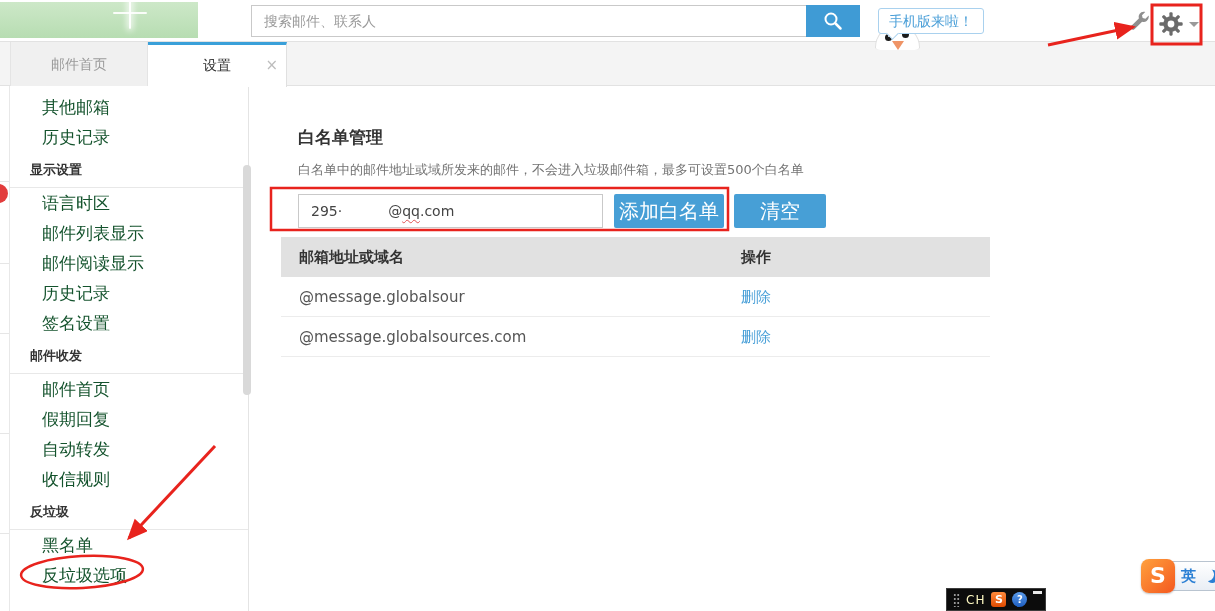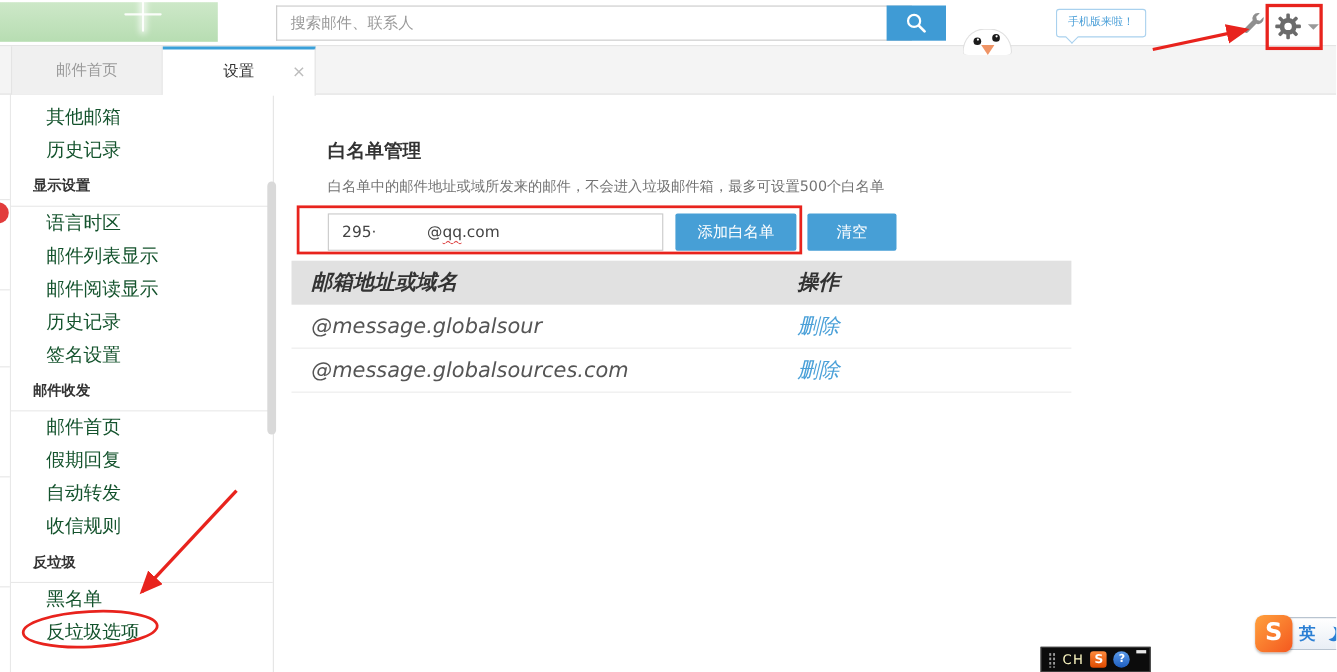--- a/index.html
+++ b/index.html
@@ -24,22 +24,22 @@
   .search-btn { position:absolute; left:806px; top:5px; width:54px; height:32px; background:#3f9bd5;
             border:none; cursor:pointer; display:flex; align-items:center; justify-content:center; }
   .avatar { position:absolute; left:875px; top:26px; width:45px; height:24px; background:#fff;
             border:1px solid #e0e0e0; border-bottom:none; border-radius:22px 22px 6px 6px / 24px 24px 3px 3px;
             z-index:10; }
   .eye { position:absolute; width:7px; height:7px; border-radius:50%; background:#1b1b1b; }
   .eye.l { left:9px; top:7px; } .eye.r { left:26px; top:4px; }
   .eye::after { content:""; position:absolute; left:3px; top:1px; width:2px; height:2px; border-radius:50%; background:#fff; }
   .beak { position:absolute; left:16px; top:14px; width:0; height:0;
             border-left:6px solid transparent; border-right:6px solid transparent; border-top:9px solid #ef9466; }
-  .bubble { position:absolute; left:960px; top:8px; height:26px; line-height:24px; padding:0 10px;
-            background:#fff; border:1px solid #a9d1ee; border-radius:3px; color:#4a9fd8; font-size:10px; z-index:10; }
+  .bubble { position:absolute; left:878px; top:8px; height:26px; line-height:24px; padding:0 10px;
+            background:#fff; border:1px solid #a9d1ee; border-radius:3px; color:#4a9fd8; font-size:14px; z-index:10; }
   .bubble::after { content:""; position:absolute; left:9px; bottom:-5px; width:8px; height:8px; background:#fff;
             border-left:1px solid #a9d1ee; border-bottom:1px solid #a9d1ee; transform:rotate(-45deg); }
   .wrench { position:absolute; left:1128px; top:11px; width:23px; height:23px; cursor:pointer; }
   .gear { position:absolute; left:1157px; top:10px; width:28px; height:28px; cursor:pointer; }
   .caret { position:absolute; left:1189px; top:22px; width:0; height:0;
             border-left:5px solid transparent; border-right:5px solid transparent; border-top:5px solid #9a9a9a; }
 
   
   .tabbar { position:absolute; left:0; top:42px; width:1215px; height:44px; background:#f4f4f4;
             border-bottom:1px solid #e2e2e2; z-index:3; }
@@ -67,24 +67,24 @@
 
   
   .content { position:absolute; left:250px; top:86px; width:965px; height:525px; background:#fff; }
   .page-title { position:absolute; left:48px; top:40px; font-size:17px; font-weight:bold; color:#333; }
   .page-desc { position:absolute; left:48px; top:75px; font-size:13px; color:#737373; }
   .fake-input { position:absolute; left:48px; top:108px; width:305px; height:34px; border:1px solid #c9c9c9;
             background:#fff; line-height:32px; font-size:14px; color:#444; padding-left:12px; cursor:text; }
   .fake-input .at-gap { margin-left:46px; }
   .fake-input .misspell { text-decoration:underline wavy #e05252 1px; text-underline-offset:3px; }
   .btn { position:absolute; top:108px; height:34px; border:none; border-radius:2px; background:#479fd6;
-            color:#fff; font-size:14px; cursor:pointer; font-family:"DejaVu Sans","Liberation Sans",sans-serif; }
+            color:#fff; font-size:20px; cursor:pointer; font-family:"DejaVu Sans","Liberation Sans",sans-serif; }
   .btn-add { left:364px; width:110px; }
-  .btn-clear { left:484px; width:81px; }
-  .wl-table { position:absolute; left:15px; top:151px; width:709px; font-size:19px;font-style:italic; }
+  .btn-clear { left:484px; width:92px; }
+  .wl-table { position:absolute; left:31px; top:151px; width:709px; font-size:15px; }
   .t-head { display:flex; height:40px; line-height:40px; background:#e1e1e1; color:#333; font-weight:bold; }
   .t-row { display:flex; height:40px; line-height:40px; border-bottom:1px solid #ececec; color:#555; }
   .cell-a { width:460px; padding-left:18px; }
   .cell-b { flex:1; }
   .del-link { color:#4aa0d8; cursor:pointer; text-decoration:none; }
 
   
   .langbar { position:absolute; left:946px; top:588px; width:100px; height:23px; background:#0c0c0c;
             border:1px solid #3c3c3c; display:flex; align-items:center; gap:6px; padding:0 6px; z-index:40; }
   .grip { width:7px; height:14px;

